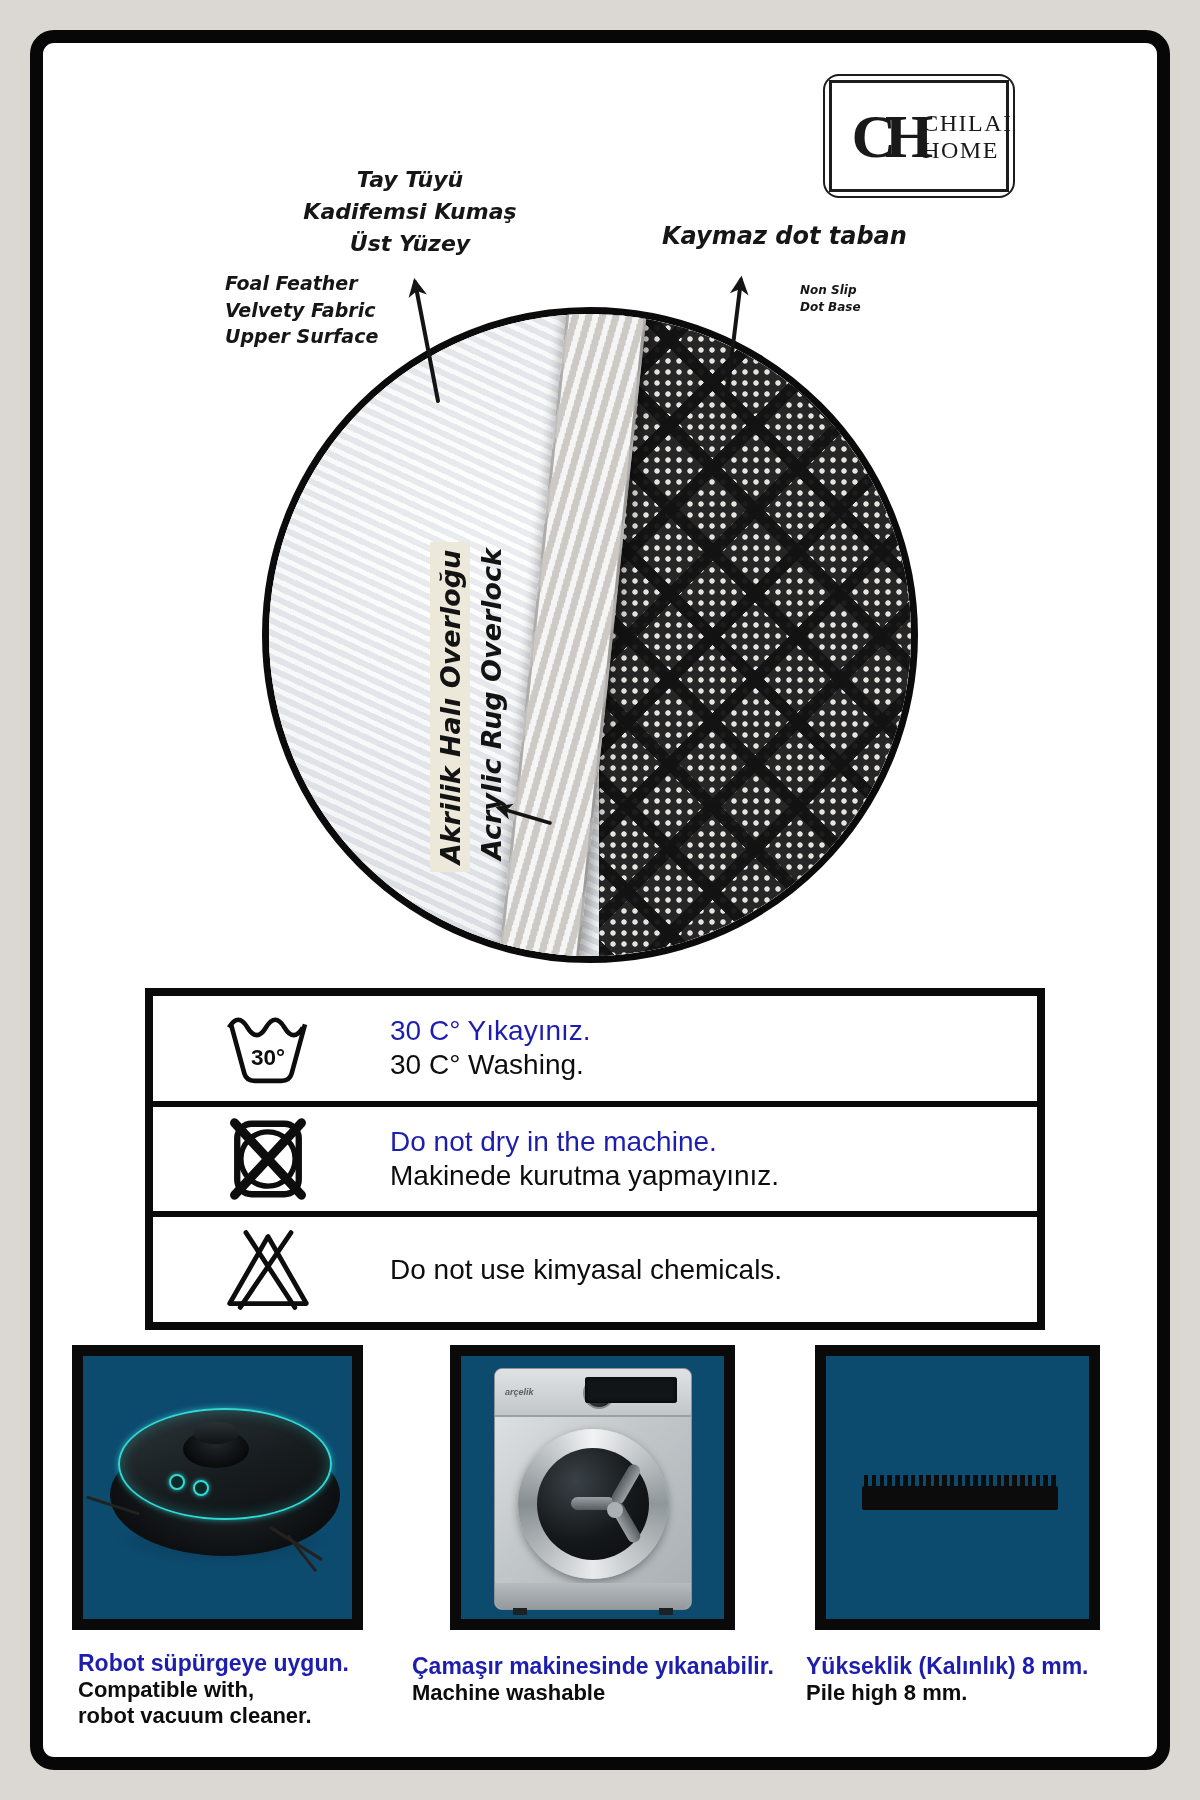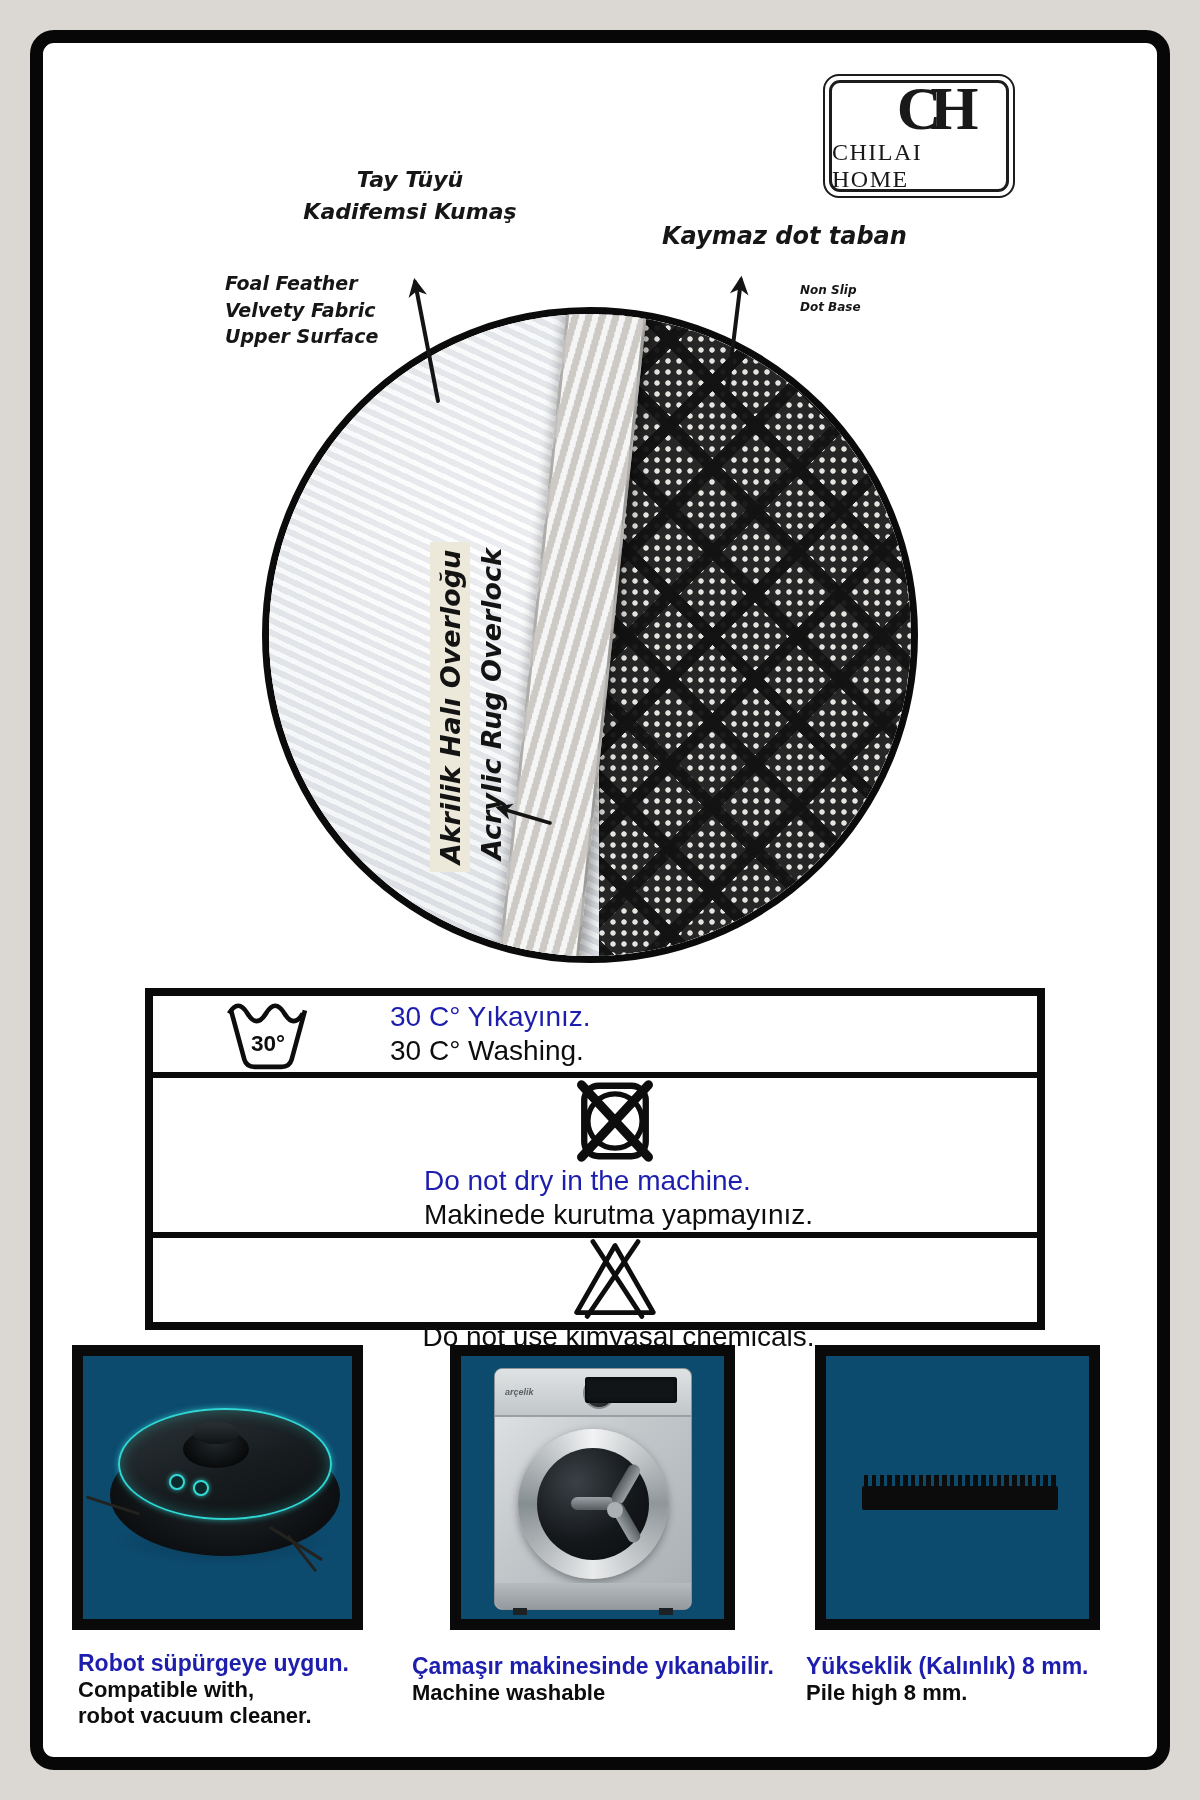--- a/index.html
+++ b/index.html
@@ -4,22 +4,22 @@
 <style>
   html,body{margin:0;padding:0;background:#dbd7d2;}
   .page{position:relative;width:1200px;height:1800px;background:#dbd7d2;overflow:hidden;
         font-family:"Liberation Sans",sans-serif;}
   
   .frame{position:absolute;left:30px;top:30px;width:1140px;height:1740px;box-sizing:border-box;
          border:13px solid #070707;border-radius:24px;background:#ffffff;}
   
   .logo{position:absolute;left:823px;top:74px;width:192px;height:124px;box-sizing:border-box;
         border:2px solid #1c1c1c;border-radius:16px;background:#fff;}
-  .logo-inner{position:absolute;inset:4px;border:3px solid #1c1c1c;border-radius:11px;
-        display:flex;flex-direction:column;align-items:center;justify-content:center;}
+  .logo-inner{position:absolute;inset:4px;border:3px solid #1c1c1c;border-radius:0;
+        display:flex;flex-direction:row;align-items:center;justify-content:center;}
   .monogram{font-family:"Liberation Serif",serif;font-weight:700;font-size:62px;line-height:58px;
         letter-spacing:-0.18em;color:#191919;padding-left:26px;}
   .logoname{font-family:"Liberation Serif",serif;font-size:24px;letter-spacing:1.5px;color:#191919;margin-top:2px;}
   
   .hand{position:absolute;font-family:"DejaVu Sans",sans-serif;font-style:italic;font-weight:700;color:#161616;}
   .ann-tr{left:270px;top:164px;width:280px;text-align:center;font-size:22px;line-height:1.45;}
   .ann-en{left:225px;top:270px;width:195px;text-align:left;font-size:19px;line-height:1.4;}
   .ann-kaymaz{left:662px;top:222px;font-size:24px;text-align:right;}
   .ann-nonslip{left:800px;top:282px;font-size:12px;line-height:1.4;}
   
@@ -41,21 +41,21 @@
     box-shadow:7px 0 12px rgba(0,0,0,0.28), -5px 0 9px rgba(0,0,0,0.16);}
   .lbl{position:absolute;width:330px;height:40px;display:flex;align-items:center;justify-content:center;
     transform:rotate(-90deg);font-family:"DejaVu Sans",sans-serif;font-style:italic;font-weight:700;
     font-size:27px;white-space:nowrap;color:#131313;}
   .lbl-tr{left:16px;top:373px;background:#ece9db;}
   .lbl-en{left:57px;top:370px;}
   
   .care{position:absolute;left:145px;top:988px;width:900px;height:342px;box-sizing:border-box;
         border:8px solid #0a0a0a;background:#fff;display:flex;flex-direction:column;}
   .crow{flex:1;display:flex;align-items:center;box-sizing:border-box;}
-  .crow + .crow{border-top:6px solid #0a0a0a;flex-direction:column;}
+  .crow + .crow{border-top:6px solid #0a0a0a;}
   .cicon{width:150px;margin-left:40px;display:flex;justify-content:center;align-items:center;}
   .ctext{margin-left:47px;font-weight:400;font-size:28px;line-height:1.22;}
   .blue{color:#1e1eae;}
   .blk{color:#0d0d0d;}
   
   .fbox{position:absolute;box-sizing:border-box;border:11px solid #0a0a0a;background:#0c4a6e;overflow:hidden;}
   .fbox1{left:72px;top:1345px;width:291px;height:285px;}
   .fbox2{left:450px;top:1345px;width:285px;height:285px;}
   .fbox3{left:815px;top:1345px;width:285px;height:285px;}
   
@@ -121,20 +121,21 @@
   <div class="logo">
     <div class="logo-inner">
       <div class="monogram">CH</div>
       <div class="logoname">CHILAI HOME</div>
     </div>
   </div>
 
   <div class="hand ann-tr">
     <div>Tay Tüyü</div>
     <div>Kadifemsi Kumaş</div>
+    <div>Üst Yüzey</div>
   </div>
   <div class="hand ann-en">
     <div>Foal Feather</div>
     <div>Velvety Fabric</div>
     <div>Upper Surface</div>
   </div>
   <div class="hand ann-kaymaz">Kaymaz dot taban</div>
   <div class="hand ann-nonslip">
     <div>Non Slip</div>
     <div>Dot Base</div>

